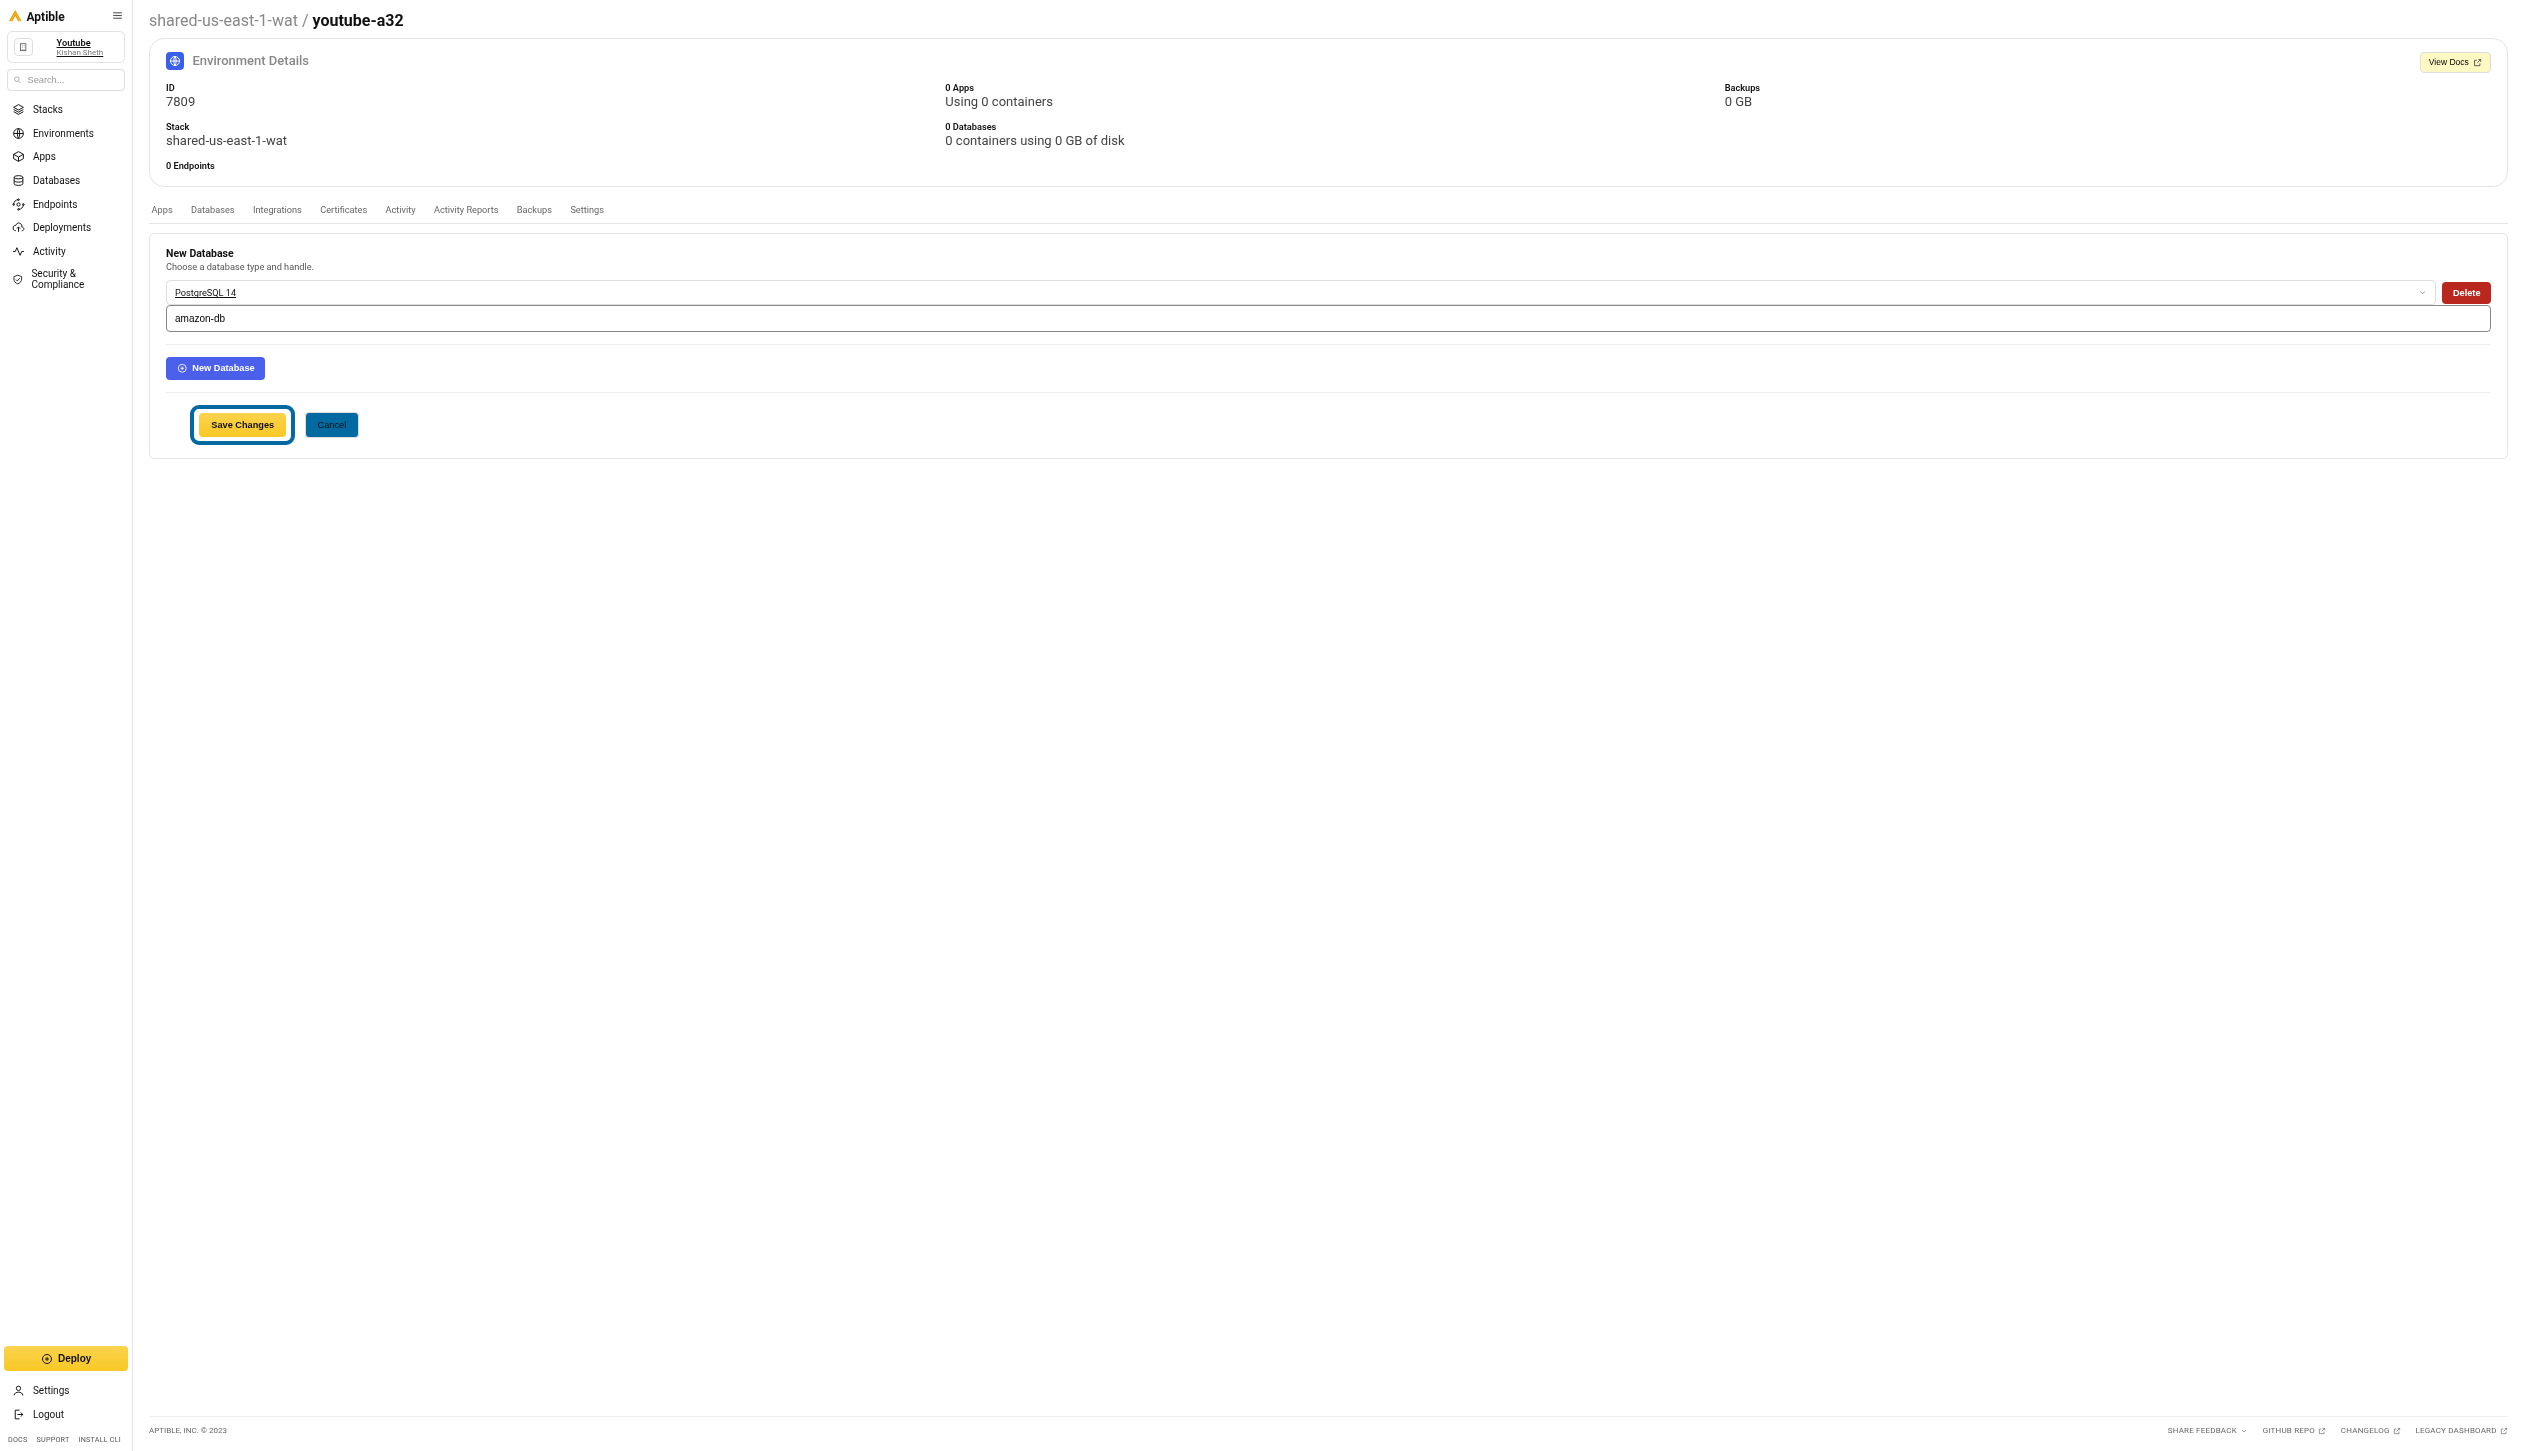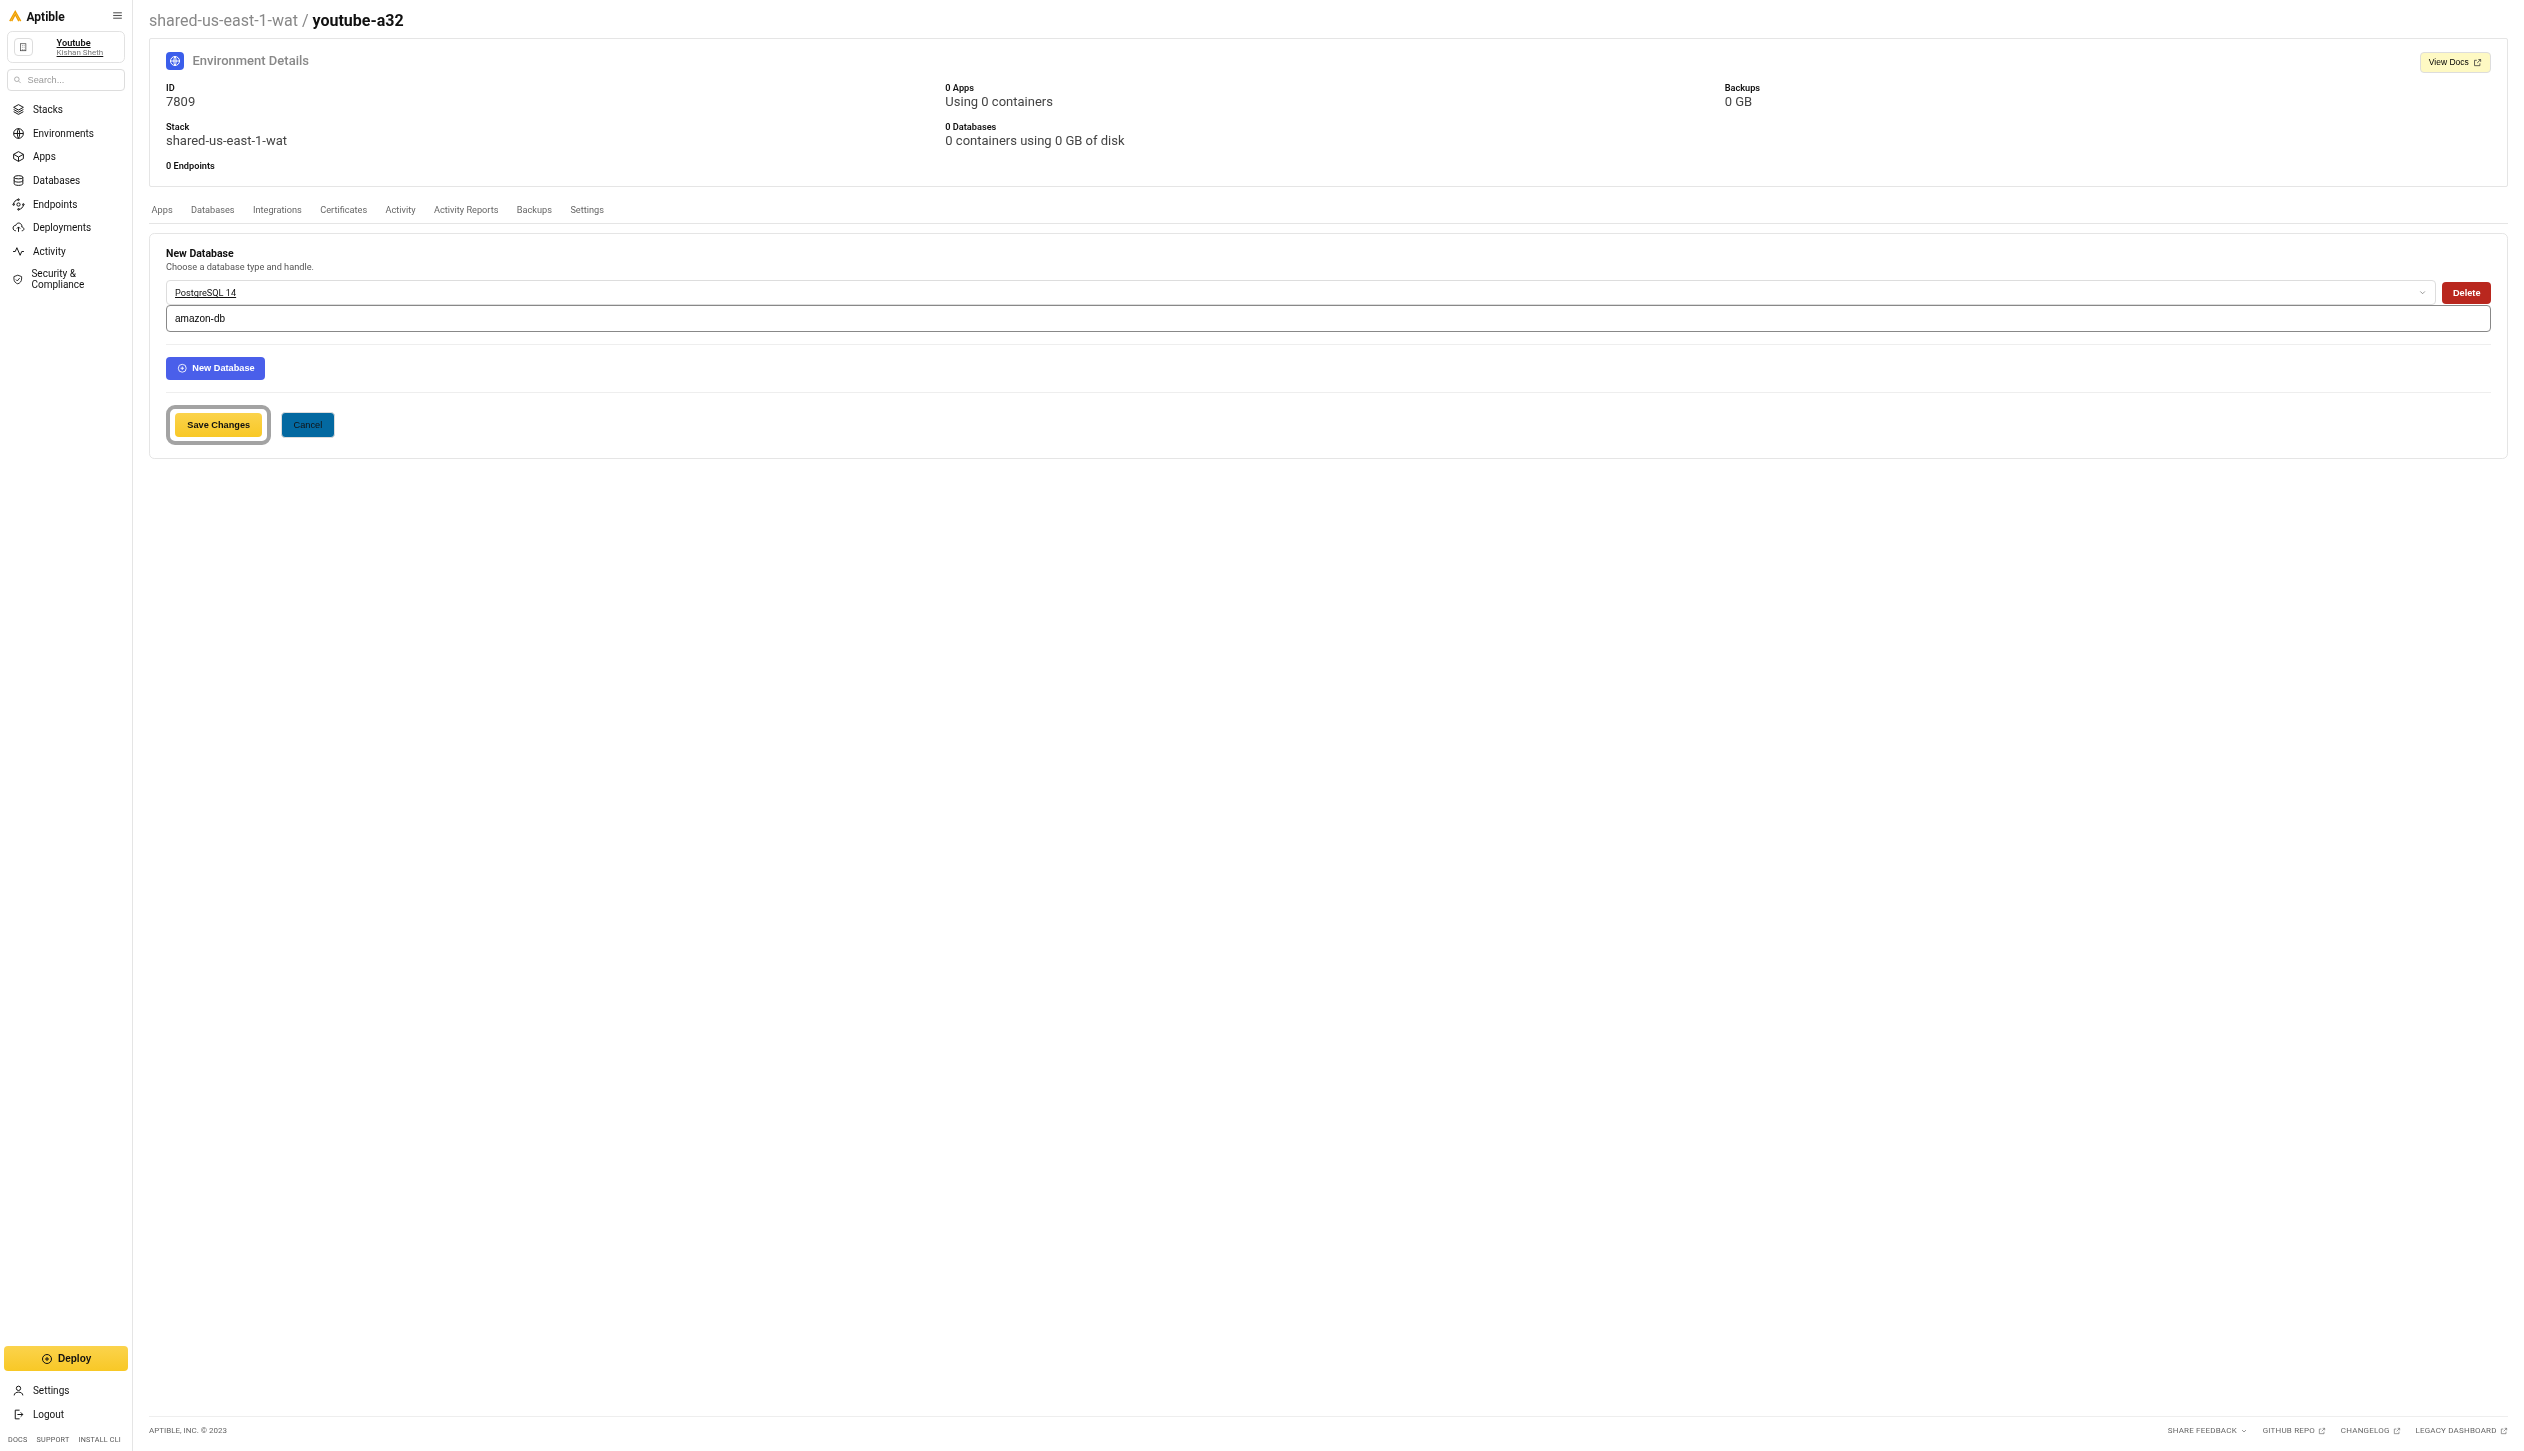--- a/index.html
+++ b/index.html
@@ -37,21 +37,21 @@
 .bottom-nav li svg { width:13px; height:13px; stroke:#111; fill:none; stroke-width:1.8; }
 
 .legal { display:flex; gap:9.2px; padding:6.6px 4px 0 4px; font-size:7.2px; color:#555; letter-spacing:0.2px; }
 .legal span { cursor:pointer; }
 
 
 .main { flex: 1; padding: 10.5px 16px 16px 16px; display:flex; flex-direction:column; }
 .breadcrumb { font-size: 16px; color:#888; margin-bottom: 8px; }
 .breadcrumb .current { color:#111; font-weight:700; }
 
-.card { border:0.7px solid #e5e5e5; border-radius:2px; padding: 13px 16px; }
+.card { border:0.7px solid #e5e5e5; border-radius:15px; padding: 13px 16px; }
 
 .card-header { display:flex; justify-content:space-between; align-items:flex-start; margin-bottom: 9.2px; }
 .card-title-wrap { display:flex; align-items:center; gap:8px; }
 .card-title-wrap .icon-badge { width:18.4px; height:18.4px; background:#3B5EEB; border-radius:4px; display:flex; align-items:center; justify-content:center; }
 .card-title-wrap .icon-badge svg { width:12px; height:12px; stroke:#fff; fill:none; stroke-width:2; }
 .card-title { font-size:13px; color:#888; font-weight:500; }
 .view-docs { border:0.7px solid #ddd; background:#fef9c3; border-radius:4px; padding:4.6px 8px; font-size:8.5px; cursor:pointer; display:flex; align-items:center; gap:4px; font-weight:400; }
 .view-docs svg { width:9.2px; height:9.2px; stroke:#333; fill:none; stroke-width:2; }
 
 .details-grid { display:grid; grid-template-columns: 1fr 1fr 1fr; gap: 12px 13px; }
@@ -76,21 +76,21 @@
 
 .field-label { font-weight:700; font-size:10px; margin-top:10.5px; margin-bottom:4px; }
 .text-input { width:100%; border:0.7px solid #888; border-radius:4px; padding:6.6px 8px; font-size:10px; outline:none; }
 
 hr.divider { border:none; border-top:0.7px solid #eee; margin:12px 0; }
 
 .btn-new-db { background:#4A5FEA; color:#fff; border:none; border-radius:4px; padding:6.6px 10.5px; font-weight:600; font-size:9.2px; cursor:pointer; display:inline-flex; align-items:center; gap:5.3px; }
 .btn-new-db svg { width:10.5px; height:10.5px; stroke:#fff; fill:none; stroke-width:2; }
 
 .action-row { display:flex; gap:9.2px; align-items:center; }
-.highlight-box { border:4px solid #a3a3a3; border-radius:9px; padding:4px 5.3px; display:inline-block; }
+.highlight-box { border:4px solid #0369a1; border-radius:9px; padding:4px 5.3px; display:inline-block;margin-left:24px; }
 .btn-save { background:linear-gradient(180deg,#FBD34C,#F8C826); border:none; border-radius:4px; padding:6.6px 12px; font-weight:600; font-size:9.2px; cursor:pointer; color:#111; }
 .btn-cancel { border:0.7px solid #ddd; background:#0369a1; border-radius:4px; padding:6.6px 12px; font-size:9.2px; cursor:pointer; color:#111; }
 
 
 .footer { display:flex; justify-content:space-between; align-items:center; border-top:0.7px solid #eee; margin-top:auto; padding-top:9.2px; font-size:8px; color:#666; }
 .footer .links { display:flex; gap:14.5px; }
 .footer .links span { display:flex; align-items:center; gap:3.3px; cursor:pointer; letter-spacing:0.2px; }
 .footer .links svg { width:8px; height:8px; stroke:#666; fill:none; stroke-width:2; }
 </style>
 </head>

